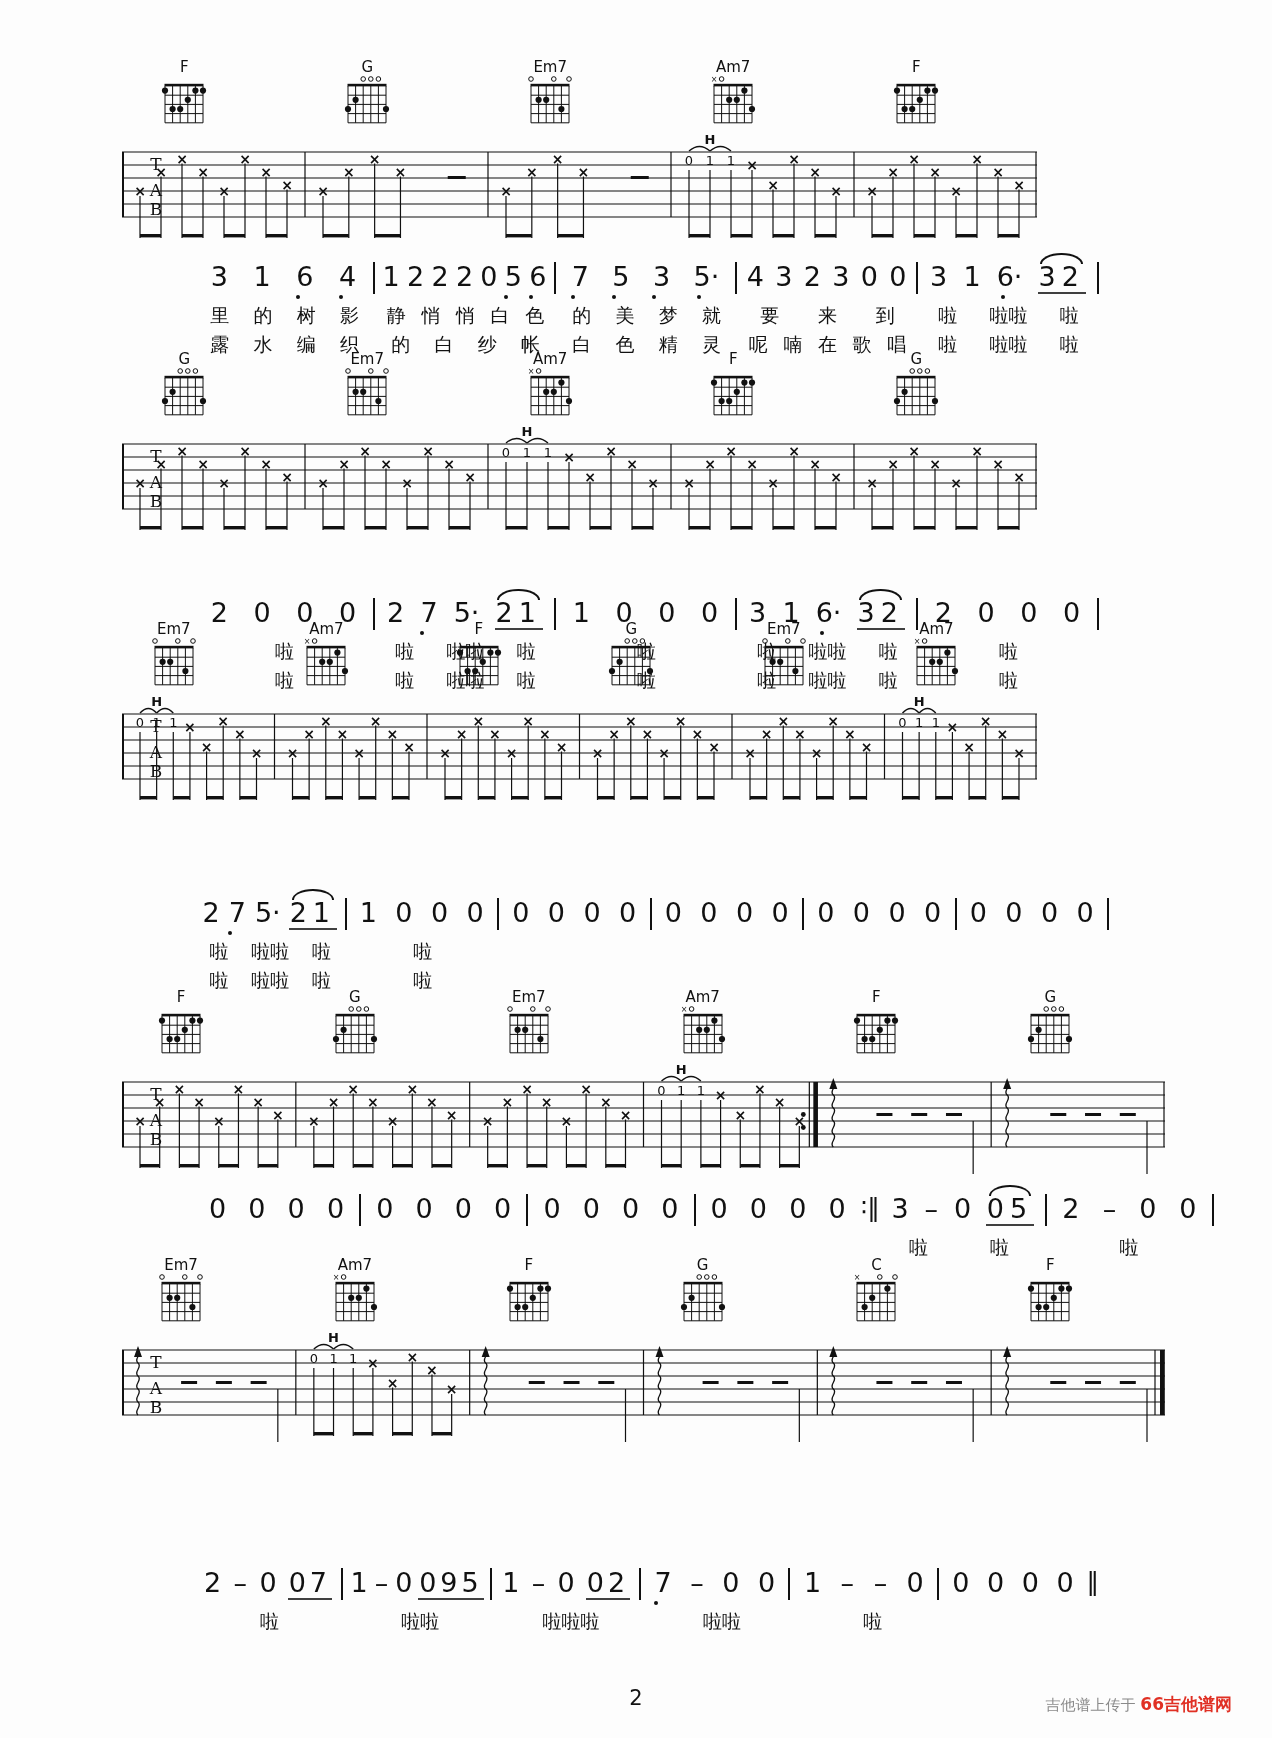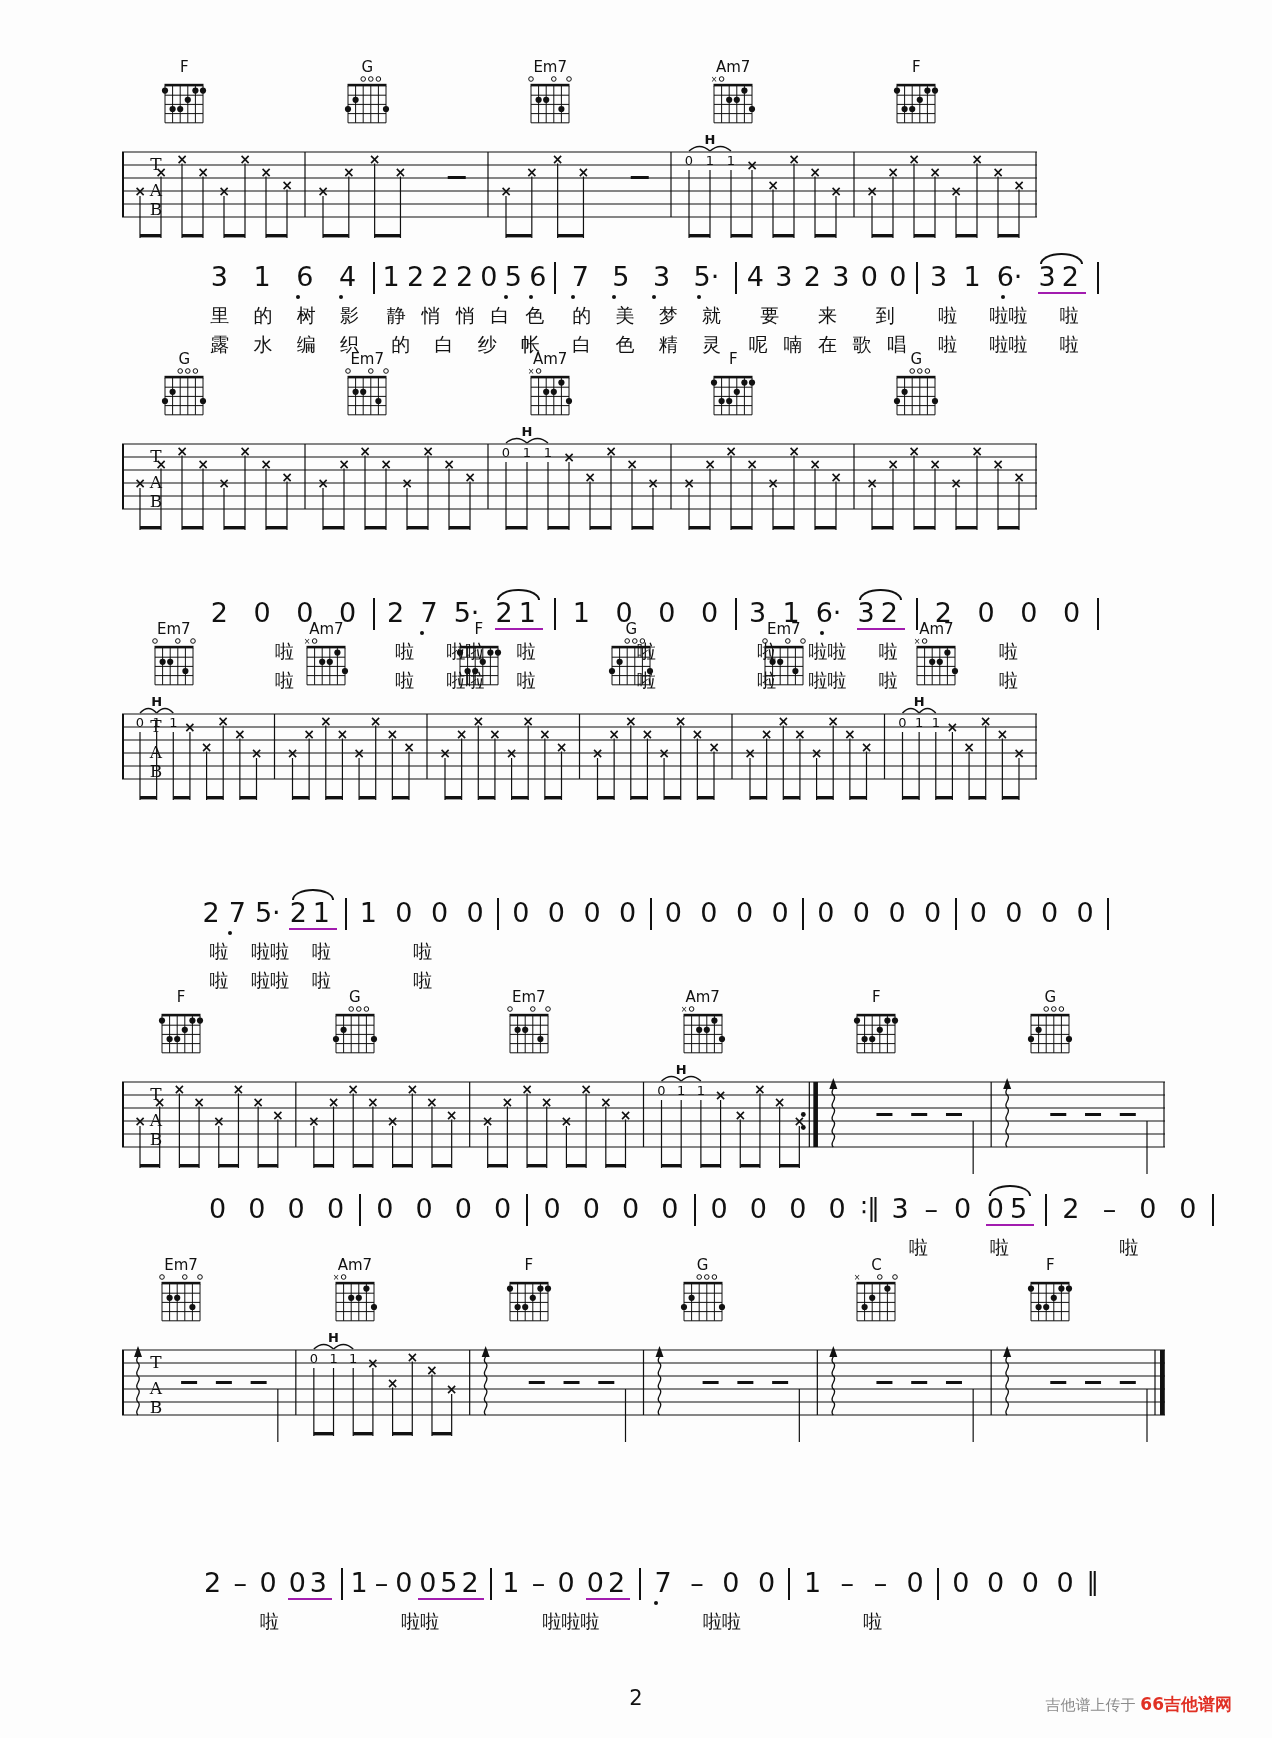--- a/index.html
+++ b/index.html
@@ -9,21 +9,21 @@
   .chordrow{position:relative;height:72px;}
   .chord{position:absolute;width:56px;text-align:center;}
   .chord .nm{font-size:15px;line-height:14px;color:#111;}
   .staffwrap{position:relative;}
   .jianpu{display:flex;align-items:flex-start;padding-left:72px;
           font-size:27px;font-weight:500;line-height:30px;letter-spacing:0;}
   .jp-m{flex:1;display:flex;justify-content:space-around;align-items:flex-start;padding:2px 4px 6px 4px;}
   .jp-bar{width:2px;background:#111;height:32px;margin-top:2px;flex:0 0 2px;}
   .jp-bar.sp{width:auto;background:none;height:auto;font-size:25px;line-height:32px;flex:0 0 auto;margin-top:0;}
   .tk{position:relative;min-width:14px;text-align:center;padding:0 1px;}
-  .tk.grp{border-bottom:2px solid #a21caf;letter-spacing:4px;}
+  .tk.grp{border-bottom:2px solid #404040;letter-spacing:4px;}
   .tk.tie::before{content:"";position:absolute;left:6%;right:6%;top:-9px;height:9px;
       border:2px solid #111;border-bottom:none;border-radius:100% 100% 0 0 / 200% 200% 0 0;}
   .tk.low::after{content:"";position:absolute;left:50%;margin-left:-9px;bottom:-7px;
       width:4px;height:4px;border-radius:50%;background:#111;}
   .lyr{display:flex;align-items:flex-start;padding-left:72px;font-size:19px;line-height:27px;}
   .ly-m{flex:1;display:flex;justify-content:space-around;padding:0 4px;}
   .ly-m span{white-space:nowrap;}
   #pageno{position:absolute;left:0;right:0;bottom:28px;text-align:center;font-size:21px;}
   #wm{position:absolute;right:40px;bottom:22px;font-size:15px;}
   #wm .g{color:#8a8a8a;}
@@ -1452,28 +1452,28 @@
             <rect x="928.27" y="51" width="16" height="3" fill="#111"></rect>
             <rect x="963.0366666666666" y="51" width="16" height="3" fill="#111"></rect>
             <rect x="997.8033333333333" y="51" width="16" height="3" fill="#111"></rect>
             <line x1="1025" y1="59" x2="1025" y2="112" stroke="#111" stroke-width="1.2"></line>
           </svg></div>
         <div class="jianpu" style="width: 905px; margin-top: 110px;">
           <div class="jp-m">
             <span class="tk">2</span>
             <span class="tk">–</span>
             <span class="tk">0</span>
-            <span class="tk grp">03</span>
+            <span class="tk grp">07</span>
           </div>
           <div class="jp-bar"></div>
           <div class="jp-m">
             <span class="tk">1</span>
             <span class="tk">–</span>
             <span class="tk">0</span>
-            <span class="tk grp">052</span>
+            <span class="tk grp">095</span>
           </div>
           <div class="jp-bar"></div>
           <div class="jp-m">
             <span class="tk">1</span>
             <span class="tk">–</span>
             <span class="tk">0</span>
             <span class="tk grp">02</span>
           </div>
           <div class="jp-bar"></div>
           <div class="jp-m">

